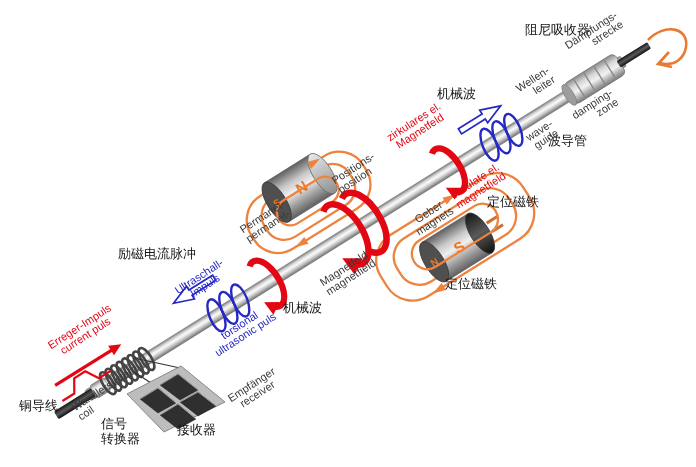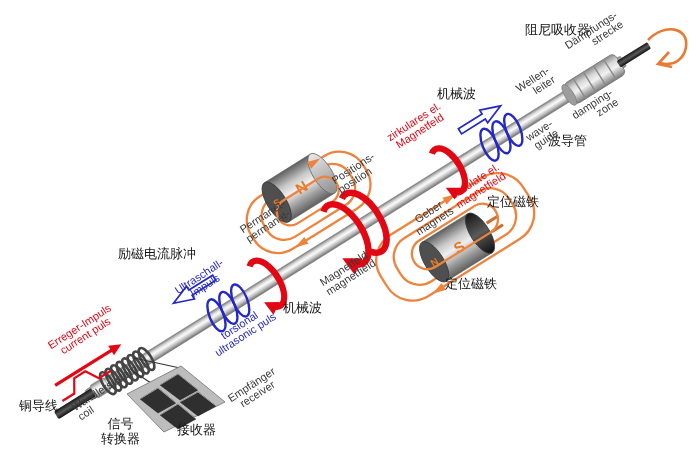--- a/index.html
+++ b/index.html
@@ -1,21 +1,21 @@
 <!DOCTYPE html>
 <html><head>
 <meta charset="utf-8">
 <style>
   html,body{margin:0;padding:0;background:#fff;}
   #stage{position:relative;width:696px;height:467px;background:#ffffff;overflow:hidden;
          font-family:"Liberation Sans","DejaVu Sans",sans-serif;}
   #stage svg{position:absolute;left:0;top:0;}
   .clabel{position:absolute;color:#141414;font-size:13px;line-height:15px;white-space:nowrap;
           font-family:Liberation Sans, sans-serif;}
-  .clabel span{display:block;text-align:center;}
+  .clabel span{display:block;}
   .rlabel{position:absolute;font-size:11px;line-height:10.5px;color:#3a3a3a;width:max-content;
           transform:rotate(-33deg);transform-origin:0 0;white-space:nowrap;}
   .rlabel span{display:block;}
   .ar{text-align:right;}
   .ac{text-align:center;}
   .red{color:#e30613;}
   .blue{color:#2428c4;}
 </style>
 </head>
 <body>

